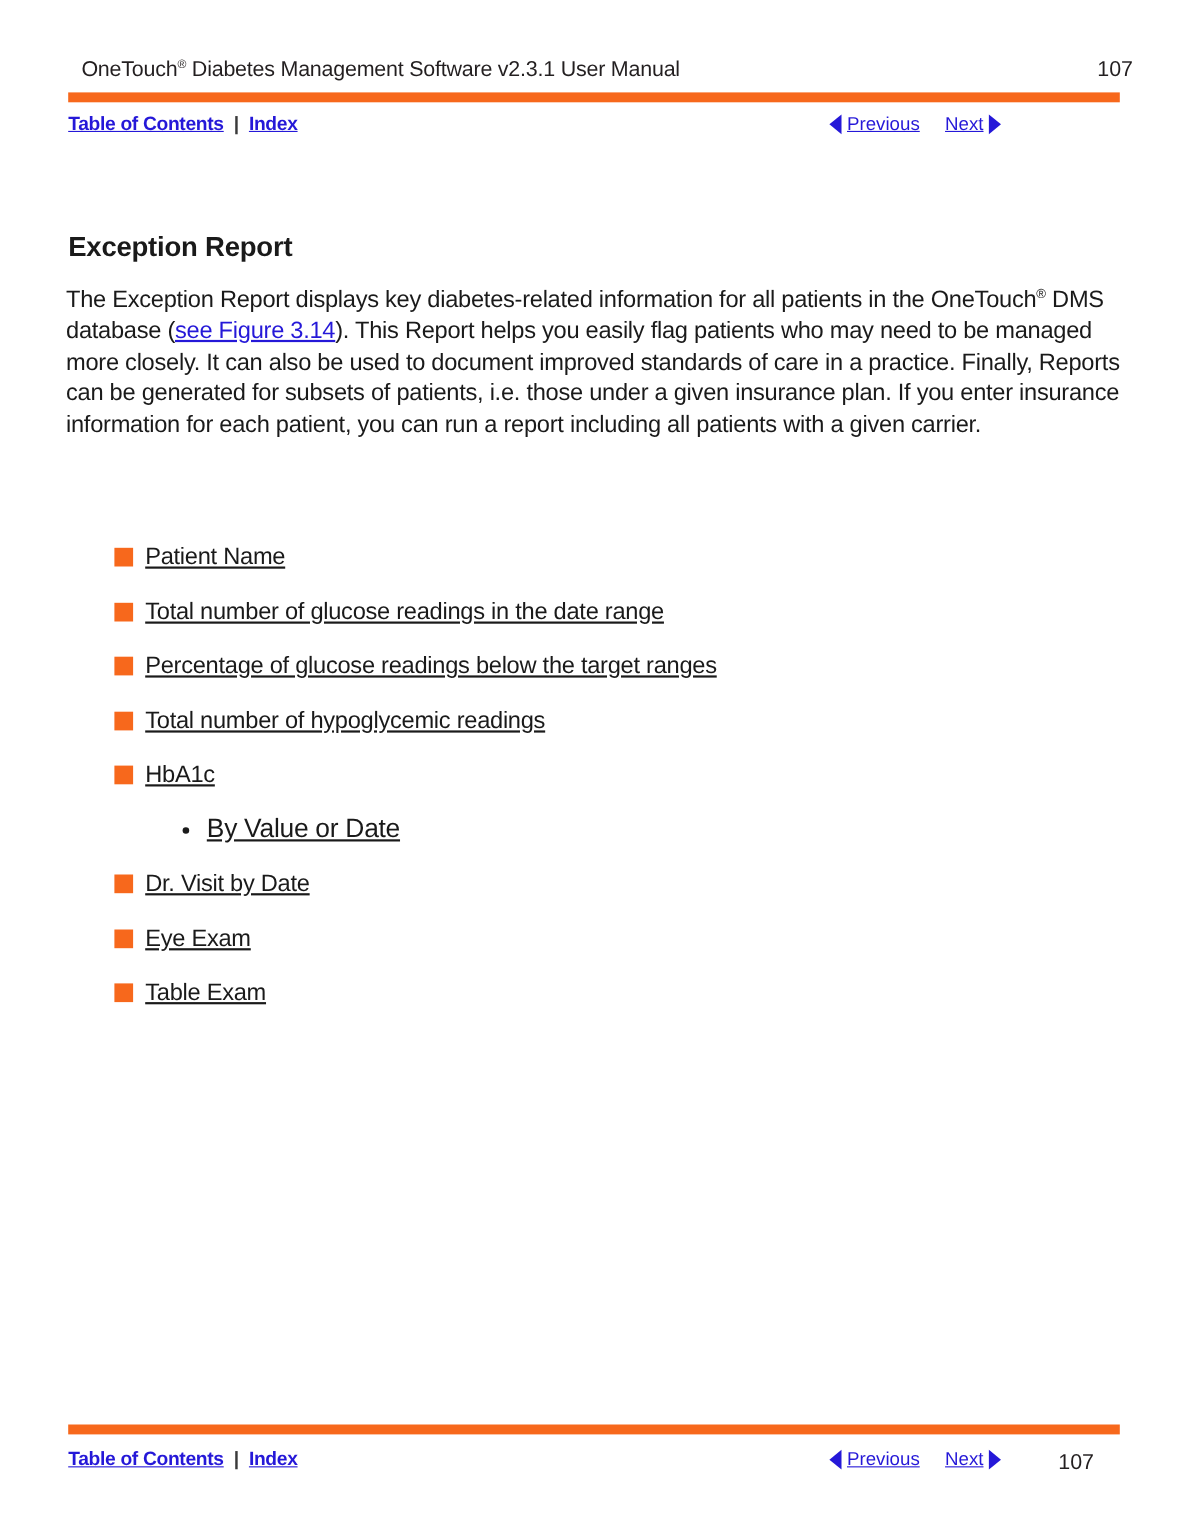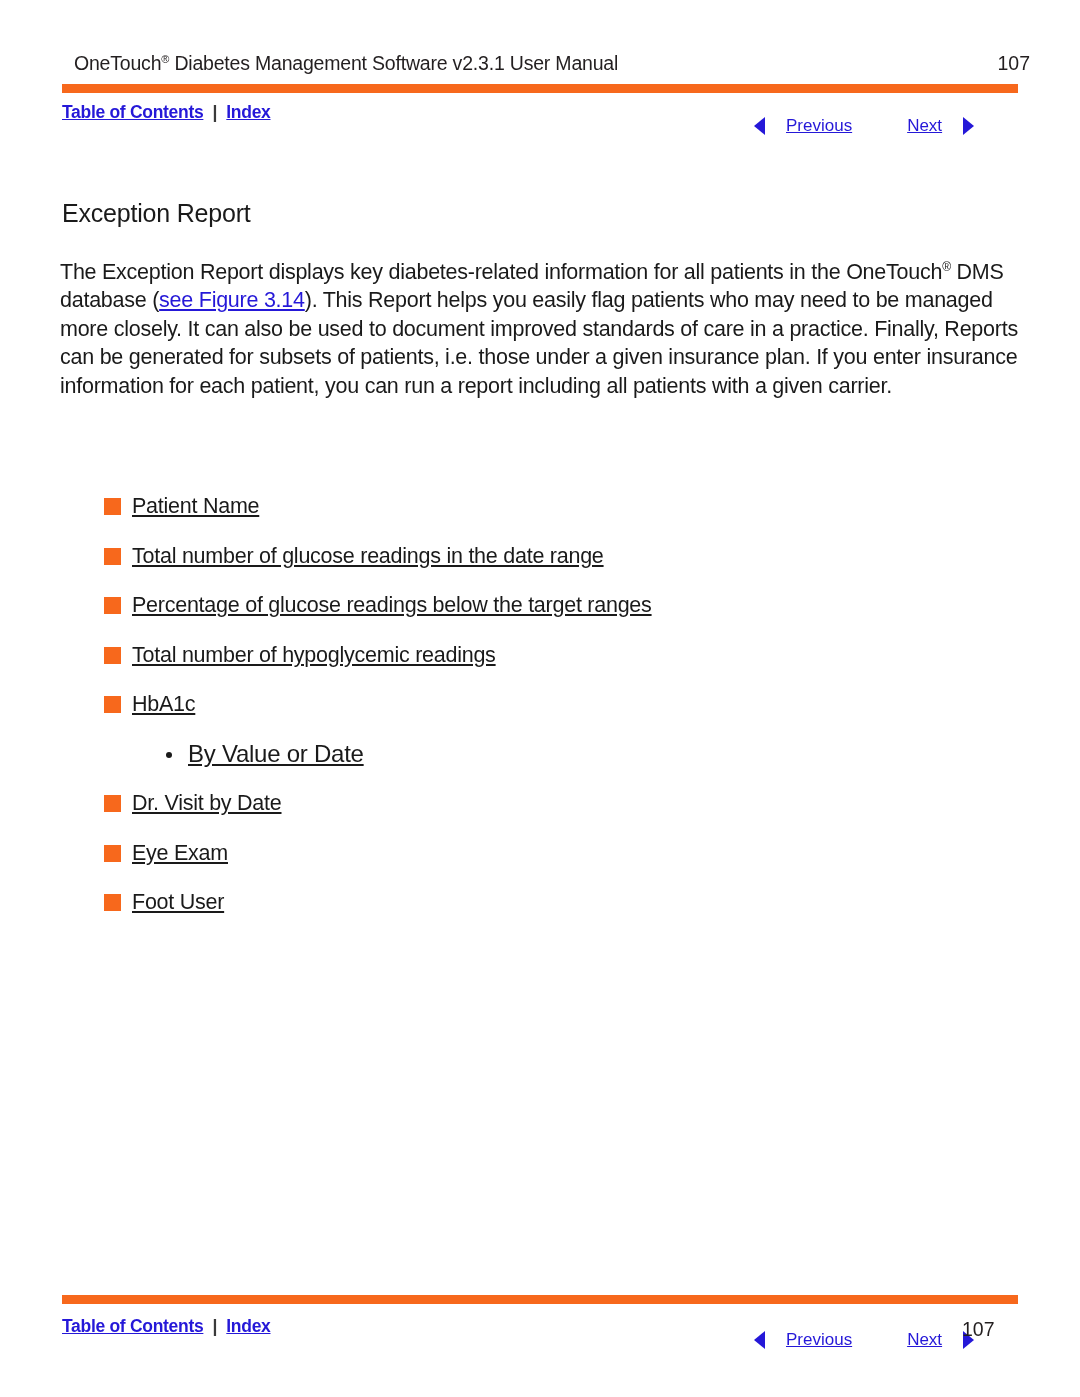--- a/index.html
+++ b/index.html
@@ -90,24 +90,24 @@
   }
   .nav-sep {
     font-size: 17.5px;
     font-weight: bold;
     color: #3a3a3a;
     text-decoration: none;
   }
 
   .nav-right {
     position: absolute;
-    top: 14px;
+    top: 1px;
     display: flex;
     align-items: center;
-    gap: 24px;
+    gap: 8px;
     white-space: nowrap;
   }
   .nav-right.top  { left: 692px; }
   .nav-right.bot  { left: 692px; }
 
   .pn-link {
     font-size: 17px;
     font-weight: 400;
     color: #2518D8;
     text-decoration: underline;
@@ -129,23 +129,23 @@
     border-bottom: 9px solid transparent;
     border-left: 11px solid #2518D8;
     margin-left: -3px;
   }
   .gap-between { width: 7px; }
 
   
   .section-title {
     position: absolute;
     left: 62px;
-    top: 182px;
+    top: 194px;
     font-size: 25px;
-    font-weight: normal;
+    font-weight: bold;
     letter-spacing: -0.2px;
     color: #1a1a1a;
   }
 
   .para {
     position: absolute;
     left: 60px;
     width: 968px;
     font-size: 21.5px;
     line-height: 28.5px;
@@ -312,21 +312,21 @@
       <span class="bullet-text">Dr. Visit by Date</span>
     </div>
 
     <div class="bullet-item">
       <span class="sq"></span>
       <span class="bullet-text">Eye Exam</span>
     </div>
 
     <div class="bullet-item">
       <span class="sq"></span>
-      <span class="bullet-text">Foot User</span>
+      <span class="bullet-text">Table Exam</span>
     </div>
 
   </div>
 
   <div class="rule-bottom"></div>
 
   <div class="nav-row-bottom">
     <div class="nav-left">
       <span class="nav-link">Table of Contents</span>
       <span class="nav-sep">|</span>

